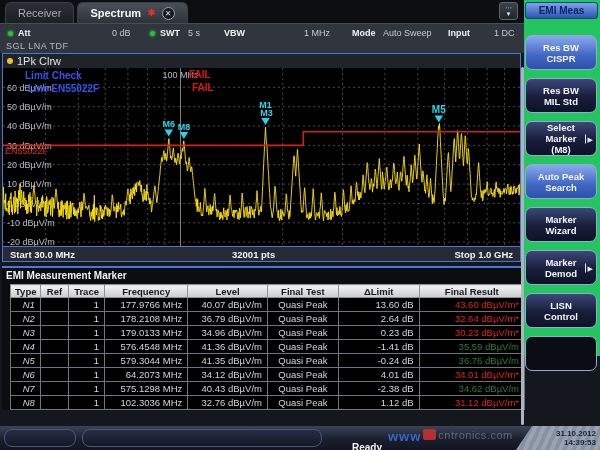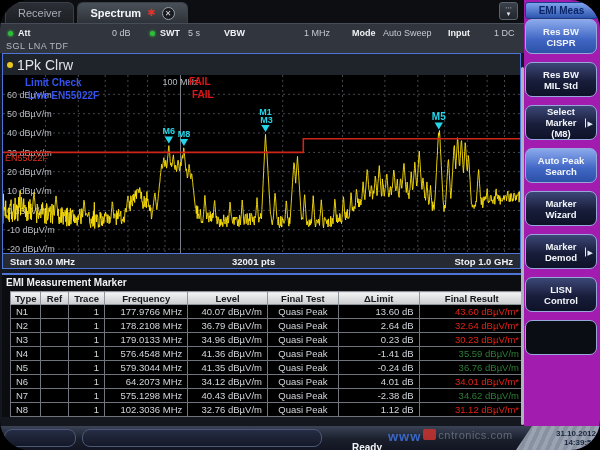--- a/index.html
+++ b/index.html
@@ -1,18 +1,18 @@
 <!DOCTYPE html>
 <html><head>
 <meta charset="utf-8">
 <style>
   * { box-sizing: border-box; margin: 0; padding: 0; }
   html,body { width:600px; height:450px; }
   body { font-family:"Liberation Sans","DejaVu Sans",sans-serif; background:#000; }
-  .screen { position:relative; width:600px; height:450px; background:#14171d; overflow:hidden;border-radius:30px; }
+  .screen { position:relative; width:600px; height:450px; background:#14171d; overflow:hidden; }
 
   
   .tabbar { position:relative; height:23px; background:#0c0e12; display:flex; align-items:flex-end; padding-left:5px; }
   .tab { height:21px; padding:0 12px; display:flex; align-items:center; gap:6px; font-size:11px;
          border:1px solid #3a4048; border-bottom:none; border-radius:6px 6px 0 0; margin-right:3px; }
   .tab.inactive { background:linear-gradient(#2b2f35,#1c1f24); color:#a9aeb5; }
   .tab.active { background:linear-gradient(#4a5059,#2e3339); color:#f3f5f7; font-weight:bold; }
   .star { color:#e23326; font-size:10px; line-height:10px; }
   .close-btn { width:13px; height:13px; border:1px solid #99a0a8; border-radius:50%; color:#d6dade;
                font-size:8px; line-height:11px; text-align:center; background:#181b20; }
@@ -25,22 +25,22 @@
   .header { background:#31363e; border-top:1px solid #474d56; padding-top:2px; }
   .hrow { position:relative; height:14px; font-size:9px; color:#c6cad0; }
   .hrow b, .hrow span, .hrow i { position:absolute; top:0; line-height:14px; white-space:nowrap; }
   .hrow b { color:#f0f2f4; }
   .led { width:5px !important; height:5px !important; top:5px !important; border-radius:50%;
          background:#2fbe3a; box-shadow:0 0 2px 1px rgba(47,190,58,.5); }
   .enh { height:13px; font-size:9px; color:#b5bac0; padding-left:6px; line-height:12px; letter-spacing:.5px; }
 
   
   .diagram { margin-left:2px; width:519px; border:1px solid #4f74d8; background:#000; }
-  .trace-bar { height:21px; background:#1f242b; display:flex; align-items:center; gap:4px;
-               font-size:14px; color:#e0e3e7; padding:0 4px; }
+  .trace-bar { height:14px; background:#1f242b; display:flex; align-items:center; gap:4px;
+               font-size:11px; color:#e0e3e7; padding:0 4px; }
   .tdot { width:6px; height:6px; border-radius:50%; background:#e8c81e; }
   .plot { position:relative; width:517px; height:178px; background:#000; }
   .plot svg { position:absolute; left:0; top:0; }
   .ov { position:absolute; white-space:nowrap; }
   .ov.limit-check { left:22px; top:2px;  color:#3552ee; font-size:10px; font-weight:bold; }
   .ov.limit-line-name { left:25px; top:15px; color:#3552ee; font-size:10px; font-weight:bold; }
   .ov.fail1 { left:186px; top:1px;  color:#e01515; font-size:10px; font-weight:bold; }
   .ov.fail2 { left:189px; top:14px; color:#e01515; font-size:10px; font-weight:bold; }
   .axis-bar { height:15px; background:#262b33; border-top:1px solid #4f74d8; display:flex; align-items:center;
               font-size:9.5px; font-weight:bold; color:#f0f2f5; padding:0 7px; }
@@ -48,32 +48,32 @@
   .axis-bar .stop { margin-left:auto; }
 
   
   .table-sec { margin:4px 0 0 2px; width:519px; border-top:2px solid #4f74d8; background:#0b0d11; }
   .table-title { height:16px; font-size:10px; font-weight:bold; color:#f0f2f5; padding:2px 4px 0 4px; }
   table { width:515px; margin-left:8px; border-collapse:collapse; table-layout:fixed; }
   th { background:linear-gradient(#f4f4f4,#c9cbce); color:#15181c; font-size:9.5px; height:13px;
        border:1px solid #8e939b; font-weight:bold; padding:0 4px; overflow:hidden; }
   td { background:#000; color:#d2d6db; font-size:9.5px; height:14px; border:1px solid #70757d;
        padding:0 5px; white-space:nowrap; overflow:hidden; }
-  td.tl { text-align:left; } td.tr { text-align:right; } td.tc { text-align:center; }
+  td.tl { text-align:right;font-style:italic; } td.tr { text-align:right; } td.tc { text-align:center; }
   td.res-fail { color:#e02317; } td.res-pass { color:#2e7d36; }
 
   .scroll-strip { position:absolute; left:521px; top:67px; width:3px; height:358px;
                   background:#aeb4bf; border-radius:2px; }
 
   
-  .sidebar { position:absolute; left:524px; top:0; width:76px; height:450px; background:#a21caf; }
+  .sidebar { position:absolute; left:524px; top:0; width:76px; height:356px; background:#22c55e; }
   .emi-meas { margin:2px 2px 0 1px; height:17px; border-radius:3px; border:1px solid #16folded; }
   .emi-meas { border:1px solid #1b3c86; background:linear-gradient(#7da3ec,#2d55ae);
               color:#0a2468; font-weight:bold; font-size:10px; display:flex; align-items:center; justify-content:center; }
-  .softkeys { display:flex; flex-direction:column; gap:8px; margin:0 3px 0 1px; }
+  .softkeys { display:flex; flex-direction:column; gap:8px; margin:16px 3px 0 1px; }
   .softkey { position:relative; height:35px; border-radius:7px; border:1px solid #98a7da;
              background:linear-gradient(#3d4878 0%,#181d3a 55%,#0e1228 100%);
              color:#f2f5fa; font-weight:bold; font-size:9.5px; line-height:11px;
              display:flex; flex-direction:column; align-items:center; justify-content:center; text-align:center; }
   .softkey.active { background:linear-gradient(#8aa9ec 0%,#4066c4 60%,#2d51a8 100%); }
   .softkey.empty { background:#0a0d14; border-color:#394souffle; }
   .softkey.empty { border-color:#394souffle; }
   .softkey .arrow { position:absolute; right:3px; top:50%; transform:translateY(-50%); font-size:7px;
                     color:#e2e8f4; border-left:1px solid #e2e8f4; padding-left:2px; line-height:9px; font-weight:normal; }
   .minirow { display:flex; gap:3px; margin-top:2px; }

